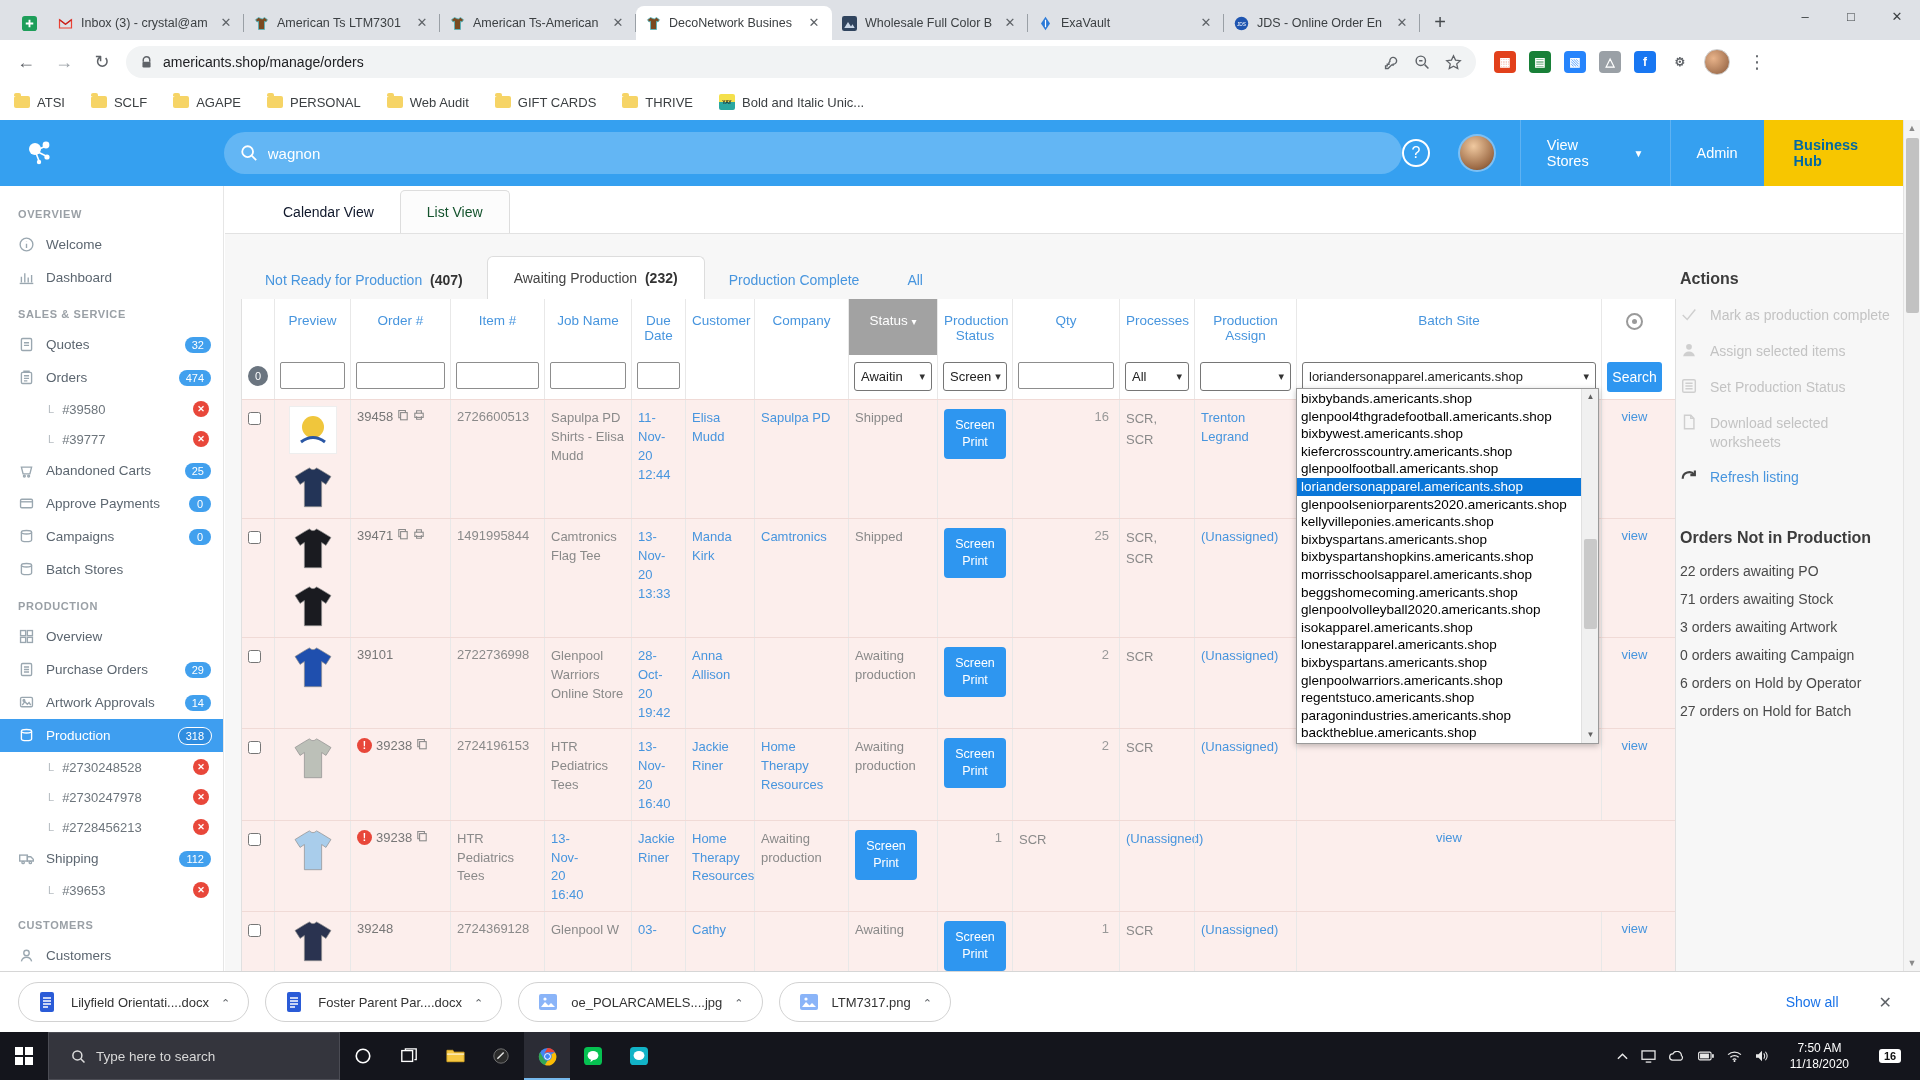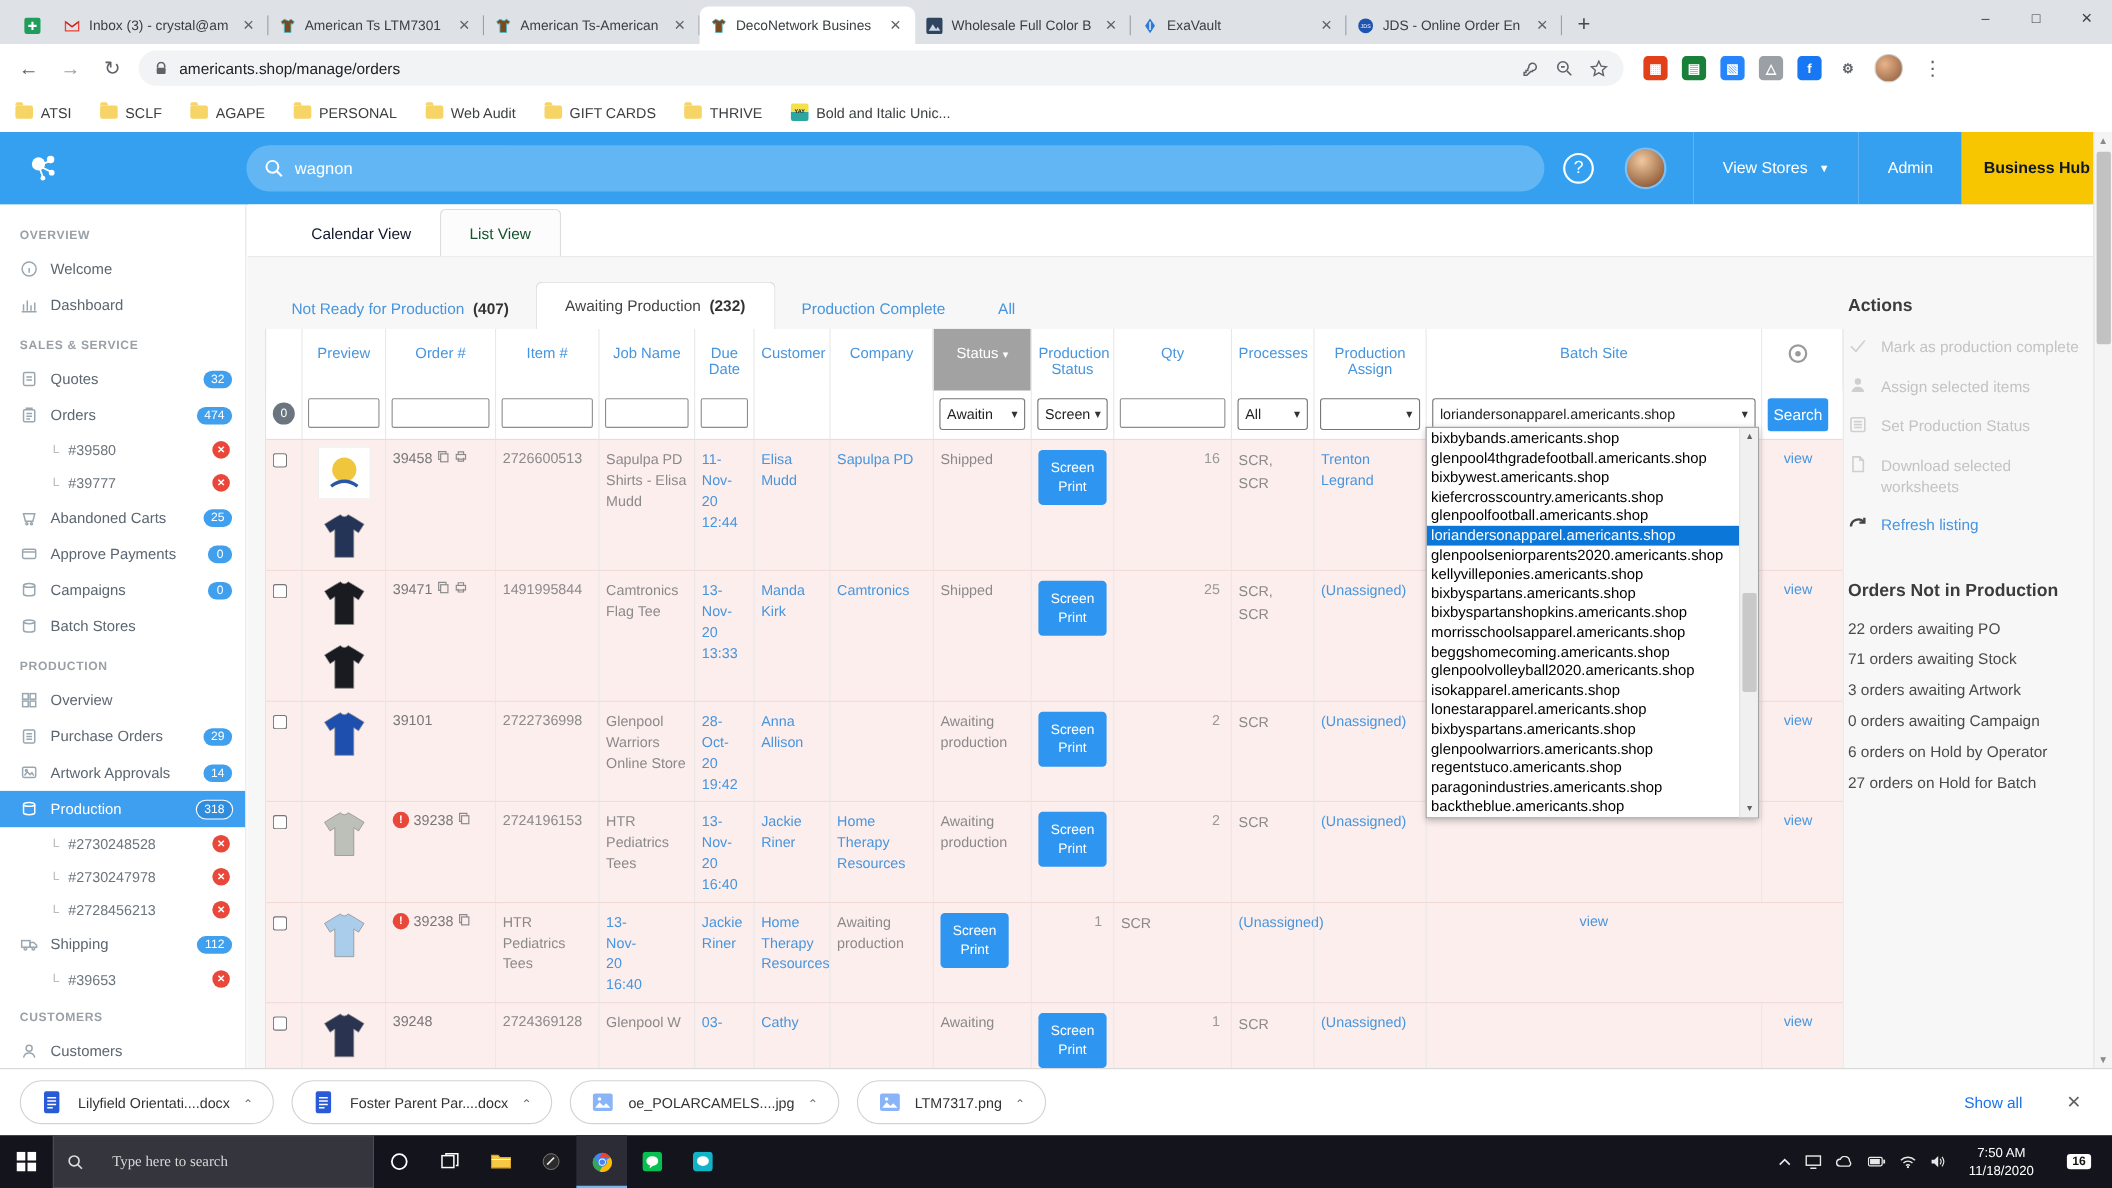--- a/index.html
+++ b/index.html
@@ -36,21 +36,21 @@
   
   .app-header { position:absolute; top:120px; left:0; width:1920px; height:66px; background:#35a0f0; display:flex; align-items:center; }
   .logo-box { width:224px; display:flex; align-items:center; padding-left:22px; }
   .hdr-search { width:1180px; height:42px; background:#63b6f4; border-radius:21px; display:flex; align-items:center; padding:0 16px; gap:10px; }
   .hdr-search input { background:transparent; border:none; outline:none; color:#fff; font-size:15px; width:90%; font-family:"Liberation Sans",sans-serif; }
   .hdr-right { margin-left:auto; display:flex; align-items:center; height:100%; }
   .help-circle { width:28px; height:28px; border:2px solid #fff; border-radius:50%; color:#fff; font-size:16px; display:flex; align-items:center; justify-content:center; margin-right:28px; }
   .avatar-lg { width:38px; height:38px; border-radius:50%; background:radial-gradient(circle at 40% 30%, #f0c9a0, #9c6a45 70%, #5e3d25); margin-right:24px; border:2px solid #7cc0f5; }
   .hdr-item { height:100%; display:flex; align-items:center; padding:0 26px; color:#fff; font-size:14.5px; border-left:1px solid #5fb2f2; gap:10px; }
   .hdr-caret { font-size:10px; }
-  .biz-hub { background:#f7c600; color:#0f172a; font-weight:bold; border-left:none; padding:0 20px; }
+  .biz-hub { background:#f7c600; color:#0369a1; font-weight:bold; border-left:none; padding:0 30px; }
 
   
   .sidebar { position:absolute; top:186px; left:0; width:224px; bottom:0; background:#fff; border-right:1px solid #e6e6e6; padding-top:8px; overflow:hidden; }
   .sb-heading { font-size:11px; font-weight:bold; color:#9aa0a6; letter-spacing:.6px; padding:14px 18px 8px; }
   .sb-item { height:33px; display:flex; align-items:center; gap:11px; padding:0 12px 0 18px; color:#5c6670; font-size:13.5px; cursor:pointer; }
   .sb-item .sb-ic { width:17px; height:17px; flex:0 0 17px; color:#9aa7b0; }
   .sb-item.active { background:#3e9ef0; color:#fff; }
   .sb-item.active .sb-ic { color:#fff; }
   .sb-badge { margin-left:auto; background:#41a0ee; color:#fff; font-size:11px; border-radius:9px; padding:2px 7px; min-width:22px; text-align:center; }
   .sb-item.active .sb-badge { background:#2f8de0; box-shadow:0 0 0 1px #fff; }
@@ -126,21 +126,21 @@
   .downloads-bar { position:absolute; left:0; right:0; bottom:48px; height:61px; background:#fff; border-top:1px solid #d6d6d6; display:flex; align-items:center; padding:0 18px; gap:16px; z-index:70; }
   .dl-chip { display:flex; align-items:center; gap:12px; height:40px; padding:0 18px; border:1px solid #d2d2d2; border-radius:20px; background:#fff; cursor:pointer; }
   .dl-name { font-size:13px; color:#333; }
   .dl-caret { color:#5f6368; font-size:11px; transform:translateY(1px); }
   .show-all { margin-left:auto; color:#1a73e8; font-size:14px; padding:8px 14px; cursor:pointer; }
   .dl-close { color:#5f6368; font-size:16px; padding:0 10px; cursor:pointer; }
 
   
   .taskbar { position:absolute; left:0; right:0; bottom:0; height:48px; background:#14151c; display:flex; align-items:stretch; z-index:80; color:#fff; }
   .tb-start { width:48px; display:flex; align-items:center; justify-content:center; }
-  .tb-search { width:292px; background:#34353d; border:1px solid #4b4c54; display:flex; align-items:center; gap:26px; padding:0 12px; color:#d8d8d8; font-size:13.5px;font-family:Liberation Serif, serif; }
+  .tb-search { width:292px; background:#34353d; border:1px solid #4b4c54; display:flex; align-items:center; gap:10px; padding:0 22px; color:#d8d8d8; font-size:13.5px; }
   .tb-ic { width:46px; display:flex; align-items:center; justify-content:center; font-size:17px; }
   .tb-ic.active-app { background:#2b2c35; box-shadow:inset 0 -2px 0 #76b9ed; }
   .tb-tray { margin-left:auto; display:flex; align-items:center; gap:13px; padding-right:10px; }
   .tray-ic { color:#e8e8e8; display:flex; align-items:center; }
   .tb-clock { text-align:center; font-size:12px; line-height:1.35; padding:0 8px; }
   .tb-notif { width:40px; display:flex; align-items:center; justify-content:center; position:relative; }
   .notif-badge { background:#fff; color:#111; font-size:11px; border-radius:3px; padding:1px 5px; font-weight:bold; }
 
   svg { display:block; }
 </style>

